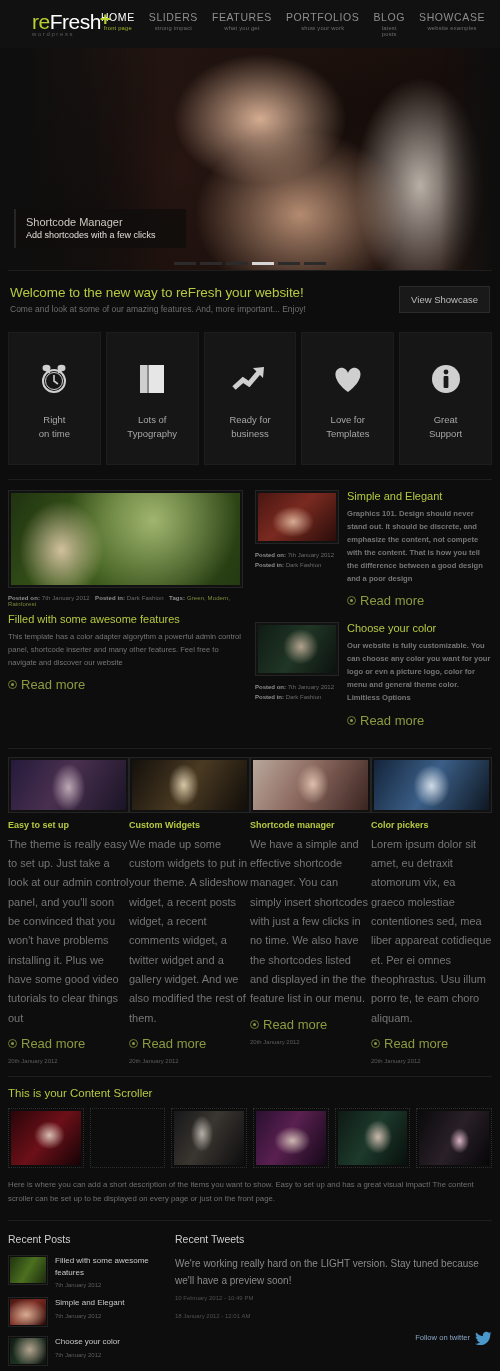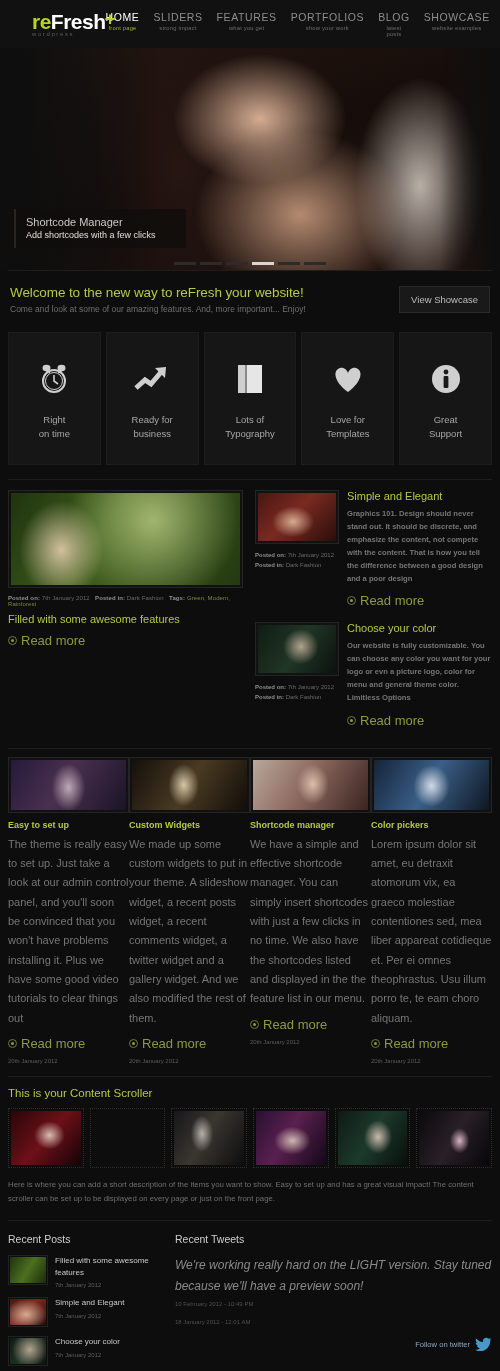--- a/index.html
+++ b/index.html
@@ -15,21 +15,21 @@
   
   .header {
     height: 48px;
     background: #111111;
     display: flex;
     align-items: center;
     padding: 0 10px;
     position: relative;
   }
   .logo { position: relative; padding-left: 22px; line-height: 1; }
-  .logo-main { font-size: 21px; font-weight: bold; letter-spacing: -0.5px; }
+  .logo-main { font-size: 21px; font-weight: normal; letter-spacing: -0.5px; }
   .logo-re { color: #b9d12e; }
   .logo-fresh { color: #ffffff; }
   .logo-sub { font-size: 6px; color: #5c5c5c; letter-spacing: 1.6px; margin-top: -1px; }
   .logo-plus {
     position: absolute; right: -10px; top: -2px;
     color: #b9d12e; font-size: 19px; font-weight: bold;
   }
   .nav { margin-left: auto; display: flex; align-items: flex-start; gap: 14px; padding-right: 6px; }
   .nav-item { text-align: center; cursor: pointer; }
   .nav-title { font-size: 10.5px; letter-spacing: 0.6px; color: #8e8e8e; }
@@ -188,21 +188,21 @@
         linear-gradient(160deg, #0d1a33 0%, #2a5a92 60%, #9fc4e0 100%); }
   .g3 { background: radial-gradient(ellipse 14px 14px at 52% 48%, rgba(226,196,172,0.9), rgba(70,30,15,0) 70%),
         linear-gradient(130deg, #1a0c06 0%, #5a2d14 50%, #0e0704 100%); }
   .g4 { background: radial-gradient(ellipse 14px 16px at 55% 50%, rgba(230,206,192,0.95), rgba(140,60,50,0) 70%),
         linear-gradient(130deg, #c0a898 0%, #8a4438 50%, #2a1410 100%); }
   .g5 { background: radial-gradient(ellipse 14px 12px at 50% 55%, rgba(236,214,204,0.9), rgba(90,10,15,0) 70%),
         linear-gradient(130deg, #2a0408 0%, #7a0e18 50%, #120204 100%); }
   .g6 { background: radial-gradient(ellipse 18px 14px at 50% 50%, rgba(244,196,110,0.95), rgba(120,60,10,0) 72%),
         linear-gradient(130deg, #6a3a0c 0%, #d09a3a 50%, #3a2006 100%); }
   .tweet { margin-bottom: 12px; }
-  .tweet-text { font-size: 12px; color: #8a8a8a; line-height: 1.72; font-style: italic; }
+  .tweet-text { font-size: 10px; color: #8a8a8a; line-height: 1.72; }
   .tweet-date { font-size: 6px; color: #4f4f4f; margin-top: 5px; }
   .follow-tw { display: flex; align-items: center; justify-content: flex-end; gap: 5px; margin-top: 6px; cursor: pointer; }
   .follow-tw span { font-size: 7.6px; color: #8aa6c4; }
 
   
   .footer-bar { border-top: 1px solid #1c1c1c; margin: 6px 8px 0; padding: 11px 2px 14px; display: flex; align-items: flex-start; }
   .f-links { font-size: 7.3px; color: #7a7a7a; }
   .f-links a { color: #7a7a7a; text-decoration: none; cursor: pointer; }
   .f-sep { color: #3c3c3c; margin: 0 4px; }
   .f-copy { font-size: 7px; color: #5a5a5a; margin-top: 9px; }
@@ -294,36 +294,36 @@
               <path d="M7 7l4 3M25 7l-4 3" stroke-width="2.4" stroke-linecap="round"></path>
             </g>
             <ellipse cx="8.5" cy="6" rx="4" ry="3.2" fill="#cfcfcf"></ellipse>
             <ellipse cx="23.5" cy="6" rx="4" ry="3.2" fill="#cfcfcf"></ellipse>
           </svg>
       </div>
       <div class="flabel"><span>Right</span><br><span>on time</span></div>
     </div>
     <div class="fbox">
       <div class="ico">
-        <svg width="36" height="30" viewBox="0 0 36 30">
-            <path d="M2 24 L11 16 L17 20 L28 7" stroke="#cfcfcf" stroke-width="5" fill="none" stroke-linejoin="miter"></path>
-            <path d="M21 4 L32 3 L31 14 Z" fill="#cfcfcf"></path>
-          </svg>
-      </div>
-      <div class="flabel"><span>Ready for</span><br><span>business</span></div>
-    </div>
-    <div class="fbox">
-      <div class="ico">
         <svg width="28" height="32" viewBox="0 0 28 32">
             <rect x="2" y="2" width="24" height="28" fill="#cfcfcf"></rect>
             <rect x="9" y="2" width="2" height="28" fill="#8a8a8a"></rect>
             <rect x="11" y="2" width="15" height="28" fill="#e6e6e6"></rect>
           </svg>
       </div>
       <div class="flabel"><span>Lots of</span><br><span>Typography</span></div>
+    </div>
+    <div class="fbox">
+      <div class="ico">
+        <svg width="36" height="30" viewBox="0 0 36 30">
+            <path d="M2 24 L11 16 L17 20 L28 7" stroke="#cfcfcf" stroke-width="5" fill="none" stroke-linejoin="miter"></path>
+            <path d="M21 4 L32 3 L31 14 Z" fill="#cfcfcf"></path>
+          </svg>
+      </div>
+      <div class="flabel"><span>Ready for</span><br><span>business</span></div>
     </div>
     <div class="fbox">
       <div class="ico">
         <svg width="34" height="30" viewBox="0 0 34 30">
             <path d="M17 28 C2 17 2 6 9 4 C13 3 16 6 17 9 C18 6 21 3 25 4 C32 6 32 17 17 28 Z" fill="#cfcfcf"></path>
           </svg>
       </div>
       <div class="flabel"><span>Love for</span><br><span>Templates</span></div>
     </div>
     <div class="fbox">
@@ -349,20 +349,21 @@
           </div>
         <div class="meta">
           <b>Posted on:</b>
           <span>7th January 2012</span>&nbsp;&nbsp;
           <b>Posted in:</b>
           <span>Dark Fashion</span>&nbsp;&nbsp;
           <b>Tags:</b>
           <span class="tagv">Green, Modern, Rainforest</span>
         </div>
         <h2 class="post-title">Filled with some awesome features</h2>
+        <p class="post-body">This template has a color adapter algorythm a powerful admin control panel, shortcode inserter and many other features. Feel free to navigate and discover our website</p>
         <div class="readmore">
           <span class="ring">
               <i></i>
             </span>
           <span>Read more</span>
         </div>
       </div>
 
       <div class="col-right">
         <div class="mini-post">

